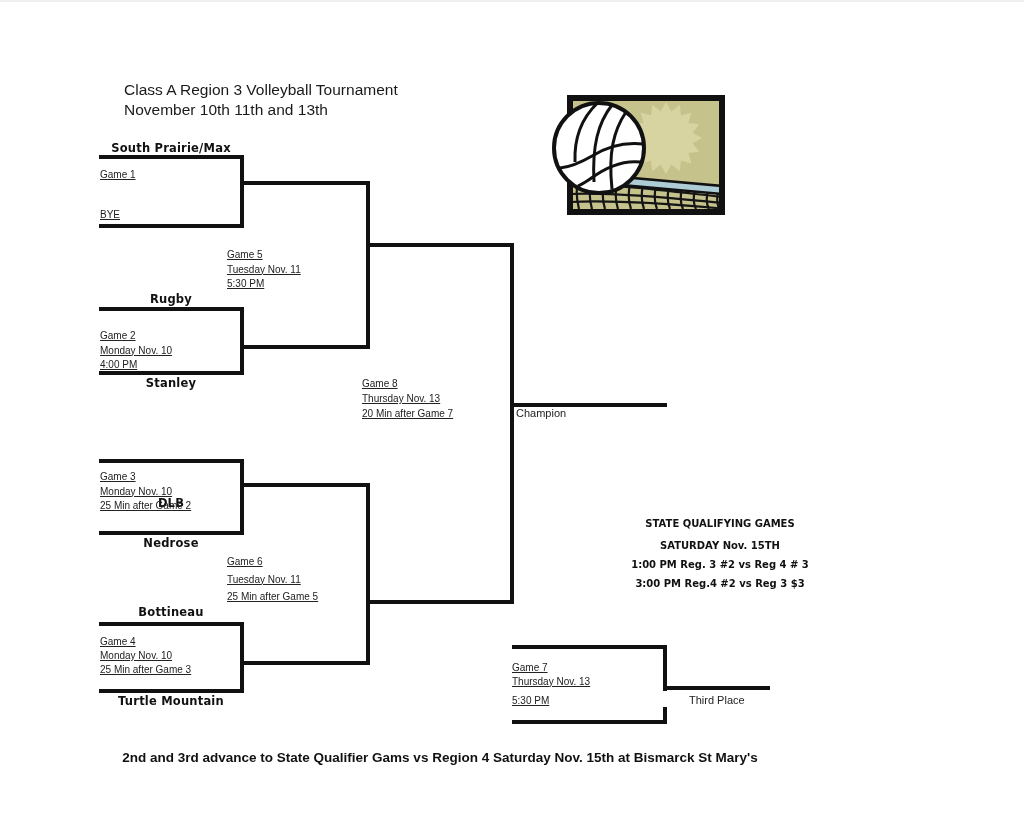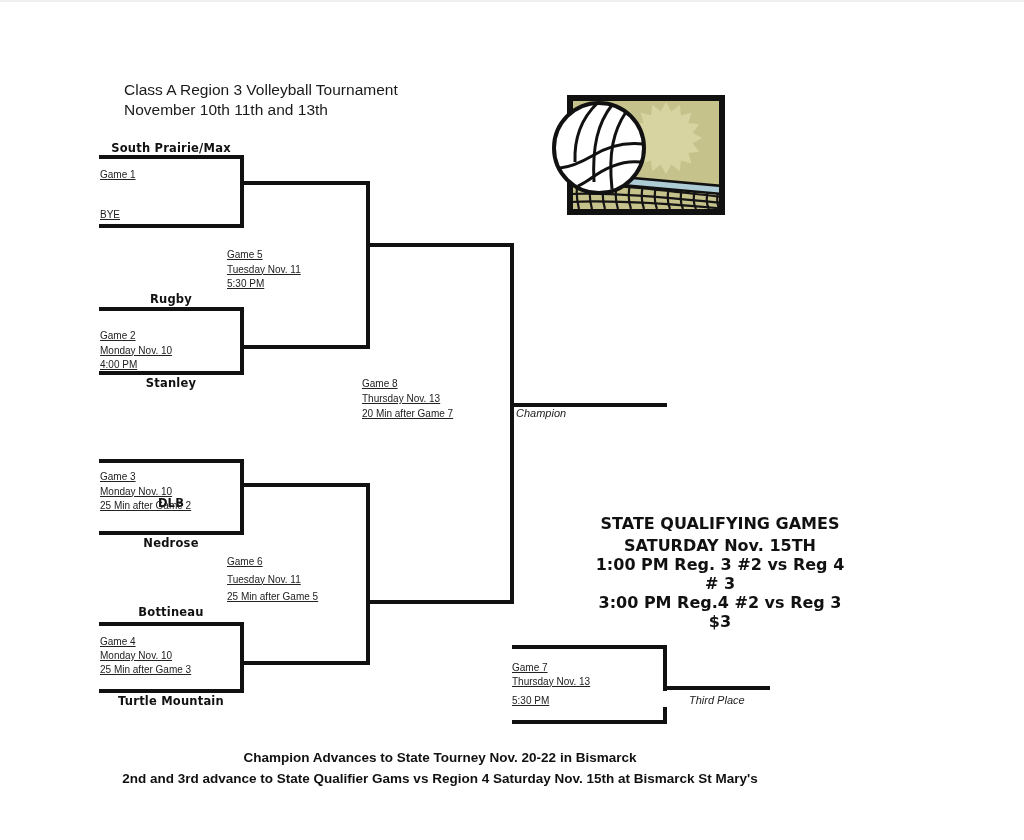--- a/index.html
+++ b/index.html
@@ -17,25 +17,25 @@
     font-family:"DejaVu Sans",sans-serif;font-weight:bold;
     font-size:11.5px;letter-spacing:.2px;color:#111;
   }
   .gametext{
     position:absolute;width:142px;text-align:left;
     font-size:10px;line-height:14.5px;color:#222;text-decoration:underline;
   }
   .hl,.vl{position:absolute;background:#111;}
   .hl{height:4px;}
   .vl{width:4px;}
-  .sideLabel{position:absolute;font-size:11px;color:#222;font-style:italic;}
+  .sideLabel{position:absolute;font-size:11px;color:#222;}
   .qual{
     position:absolute;left:590px;top:512px;width:260px;text-align:center;
     font-family:"DejaVu Sans",sans-serif;font-weight:bold;
-    font-size:16px;line-height:19px;color:#111;
+    font-size:10px;line-height:19px;color:#111;
   }
   .qual .q1{margin-bottom:3px;}
   .footer{
     position:absolute;left:60px;top:745px;width:760px;text-align:center;
     font-weight:bold;font-size:13.5px;line-height:21px;color:#111;
   }
   .art{position:absolute;left:548px;top:88px;width:182px;height:130px;}
 </style>
 </head>
 <body>
@@ -169,17 +169,16 @@
   <div class="hl" style="left:663px;top:684px;width:107px;"></div>
 
   <div class="qual">
     <div class="q1">STATE QUALIFYING GAMES</div>
     <div>SATURDAY Nov. 15TH</div>
     <div>1:00 PM Reg. 3 #2 vs Reg 4 # 3</div>
     <div>3:00 PM Reg.4 #2 vs Reg 3 $3</div>
   </div>
 
   <div class="footer">
-    <div>Champion Advances to State Tourney Nov. 20-22 in Bismarck</div>
     <div>2nd and 3rd advance to State Qualifier Gams vs Region 4 Saturday Nov. 15th  at Bismarck St Mary's</div>
   </div>
 
 </div>
 
 </body></html>

